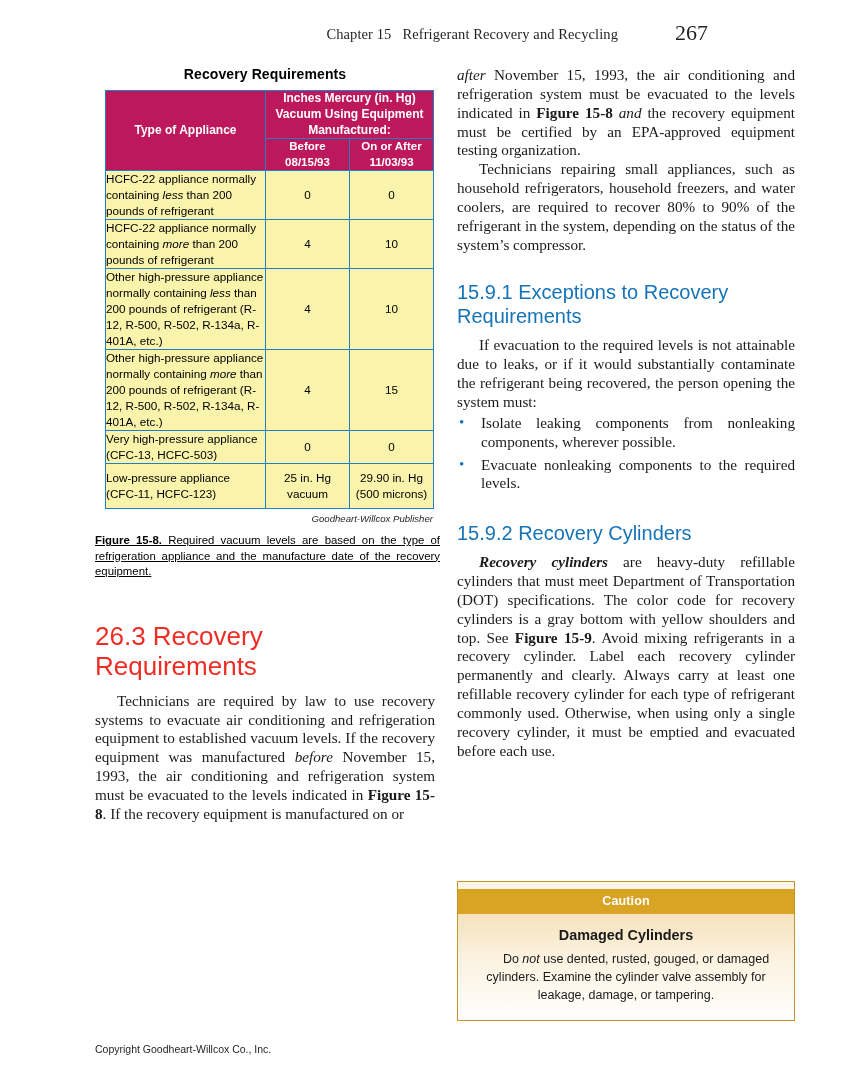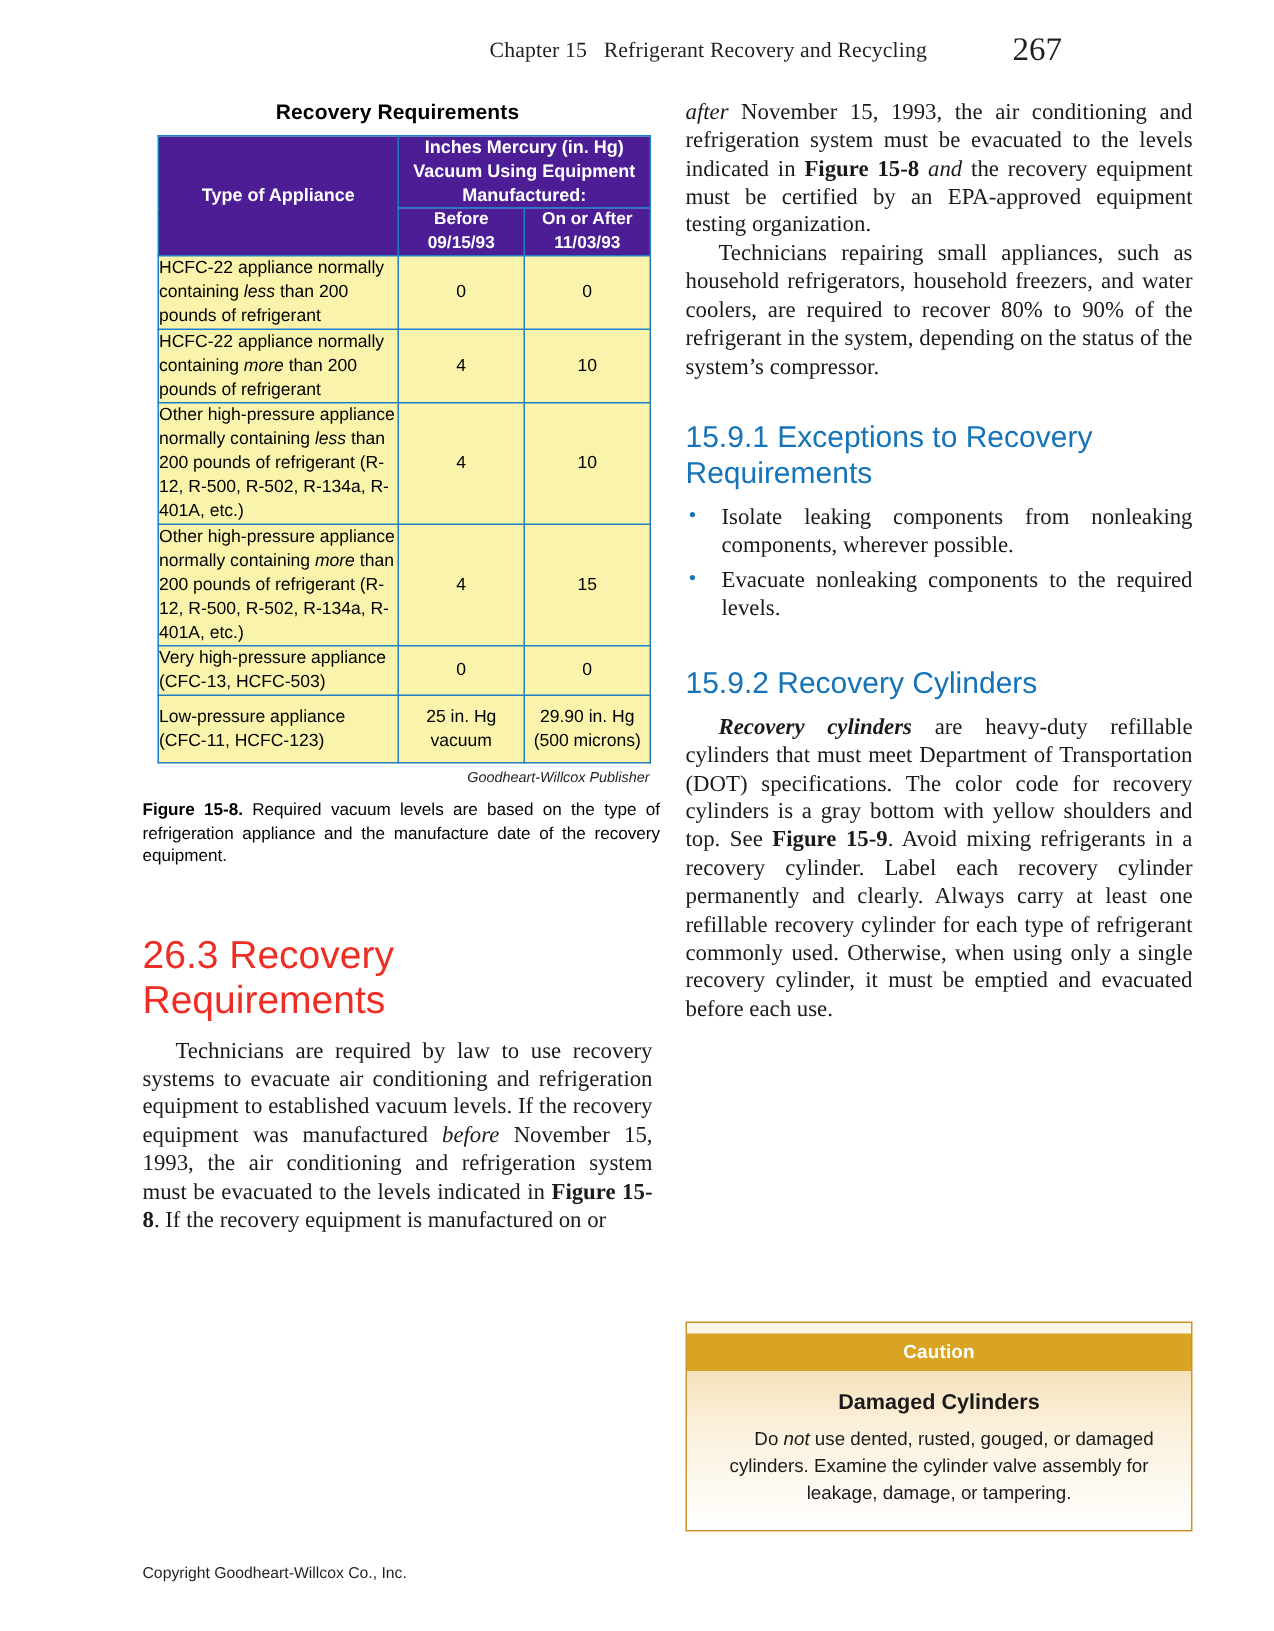--- a/index.html
+++ b/index.html
@@ -36,21 +36,21 @@
     margin:0 0 8px 0;letter-spacing:.1px;
   }
   table.rec{
     border-collapse:collapse;width:328px;margin-left:10px;
     table-layout:fixed;
   }
   table.rec td,table.rec th{
     border:1.3px solid #1f7ec4;padding:0;vertical-align:middle;
   }
   .hdr{
-    background:#4c1d95;color:#ffffff;
+    background:#be185d;color:#ffffff;
     font-family:"Liberation Sans", sans-serif;font-weight:bold;
     font-size:11.5px;text-align:center;line-height:1.32;
     padding:7px 4px;
   }
   .hdr.big{font-size:12px;}
   .cell{
     background:#faf3ab;
     font-family:"Liberation Sans", sans-serif;
     font-size:11.7px;line-height:1.37;color:#000;
     padding:7px 7px;
@@ -62,21 +62,21 @@
   .colC{width:84px;}
 
   .credit{
     text-align:right;width:338px;margin:4px 0 0 0;
     font-family:"Liberation Sans", sans-serif;
     font-style:italic;font-size:9.6px;color:#231f20;
   }
   .figcap{
     margin:9px 0 0 0;width:345px;
     font-family:"Liberation Sans", sans-serif;
-    font-size:11.4px;line-height:1.33;text-align:justify;color:#000;
+    font-size:11.4px;line-height:1.33;text-align:justify;color:#000;text-decoration:underline;
   }
   .figcap b{font-weight:bold;}
 
   
   h2.sec-red{
     font-family:"Liberation Sans", sans-serif;
     color:#ee2d24;font-weight:normal;font-size:26px;
     line-height:1.17;margin:42px 0 10px 0;width:300px;
   }
   h3.sec-blue{
@@ -162,21 +162,21 @@
           <col class="colA">
           <col class="colB">
           <col class="colC">
         </colgroup>
       <tbody>
         <tr>
           <th class="hdr big" rowspan="2">Type of Appliance</th>
           <th class="hdr big" colspan="2">Inches Mercury (in. Hg) Vacuum Using Equipment Manufactured:</th>
         </tr>
         <tr>
-          <th class="hdr">Before 09/15/93</th>
+          <th class="hdr">Before 08/15/93</th>
           <th class="hdr">On or After 11/03/93</th>
         </tr>
 
         <tr>
           <td class="cell"><span>HCFC-22 appliance normally containing </span><i>less</i><span> than 200 pounds of refrigerant</span></td>
           <td class="cell num">0</td>
           <td class="cell num">0</td>
         </tr>
         <tr>
           <td class="cell"><span>HCFC-22 appliance normally containing </span><i>more</i><span> than 200 pounds of refrigerant</span></td>
@@ -218,20 +218,21 @@
   </div>
 
   <div class="col-right">
 
     <p class="body noind"><i>after</i><span> November 15, 1993, the air conditioning and refrigeration system must be evacuated to the levels indicated in </span><b>Figure 15-8</b><i> and</i><span> the recovery equipment must be certified by an EPA-approved equipment testing organization.</span></p>
 
     <p class="body">Technicians repairing small appliances, such as household refrigerators, household freezers, and water coolers, are required to recover 80% to 90% of the refrigerant in the system, depending on the status of the system’s compressor.</p>
 
     <h3 class="sec-blue">15.9.1 Exceptions to Recovery Requirements</h3>
 
+    <p class="body">If evacuation to the required levels is not attainable due to leaks, or if it would substantially contaminate the refrigerant being recovered, the person opening the system must:</p>
 
     <ul class="bullets">
       <li>Isolate leaking components from nonleaking components, wherever possible.</li>
       <li>Evacuate nonleaking components to the required levels.</li>
     </ul>
 
     <h3 class="sec-blue tight">15.9.2 Recovery Cylinders</h3>
 
     <p class="body"><span class="bi">Recovery cylinders</span><span> are heavy-duty refillable cylinders that must meet Department of Transportation (DOT) specifications. The color code for recovery cylinders is a gray bottom with yellow shoulders and top. See </span><b>Figure 15-9</b><span>. Avoid mixing refrigerants in a recovery cylinder. Label each recovery cylinder permanently and clearly. Always carry at least one refillable recovery cylinder for each type of refrigerant commonly used. Otherwise, when using only a single recovery cylinder, it must be emptied and evacuated before each use.</span></p>
   </div>

